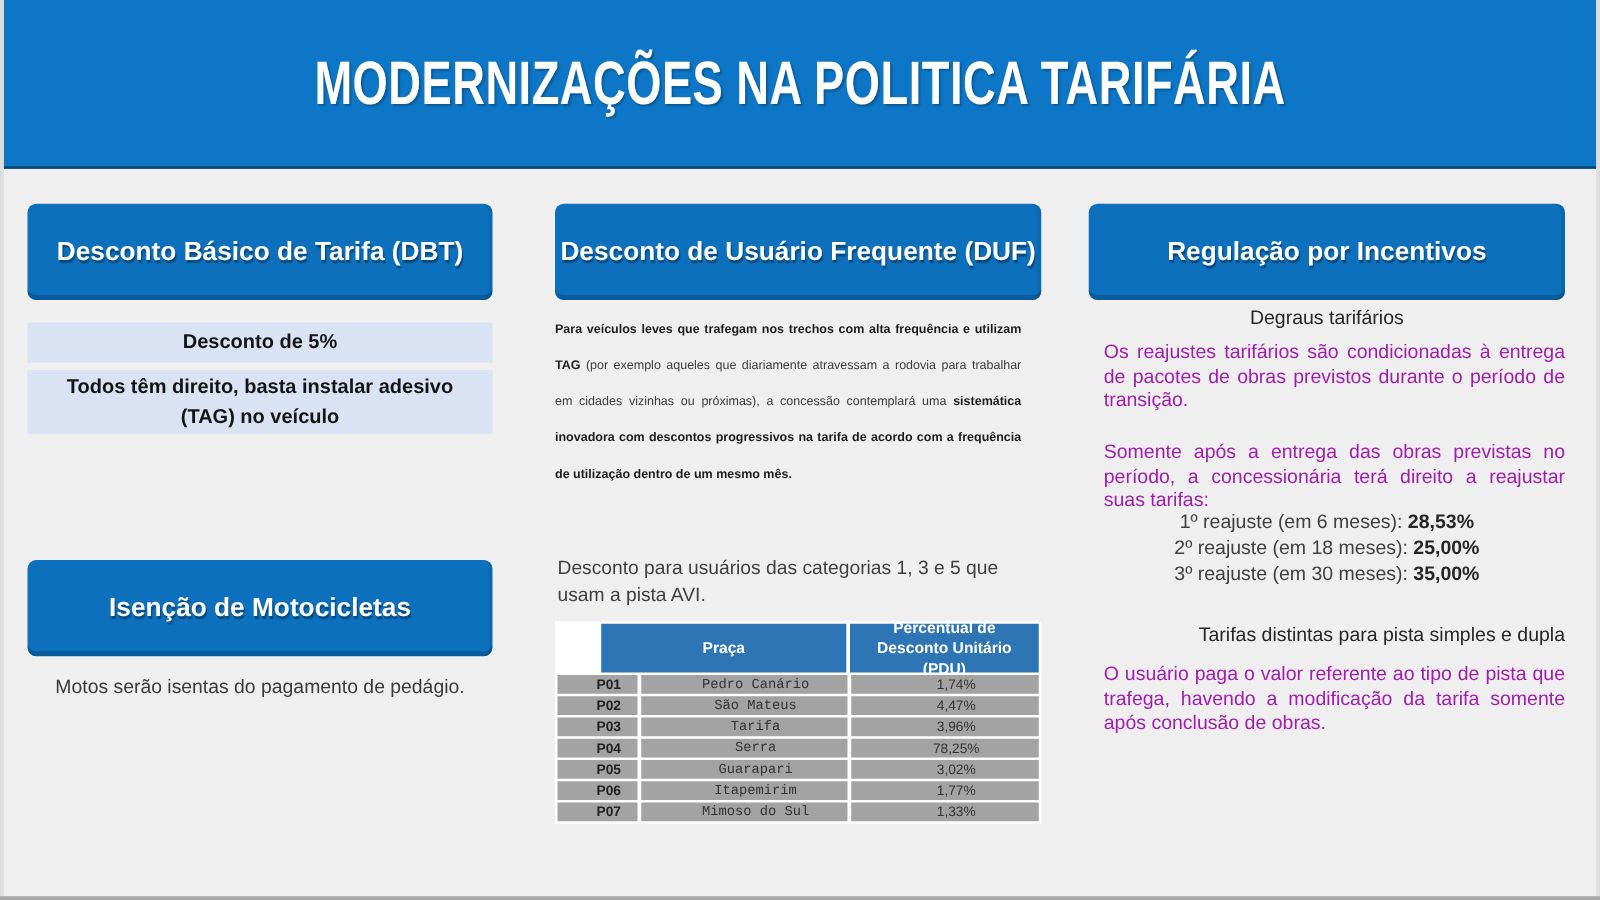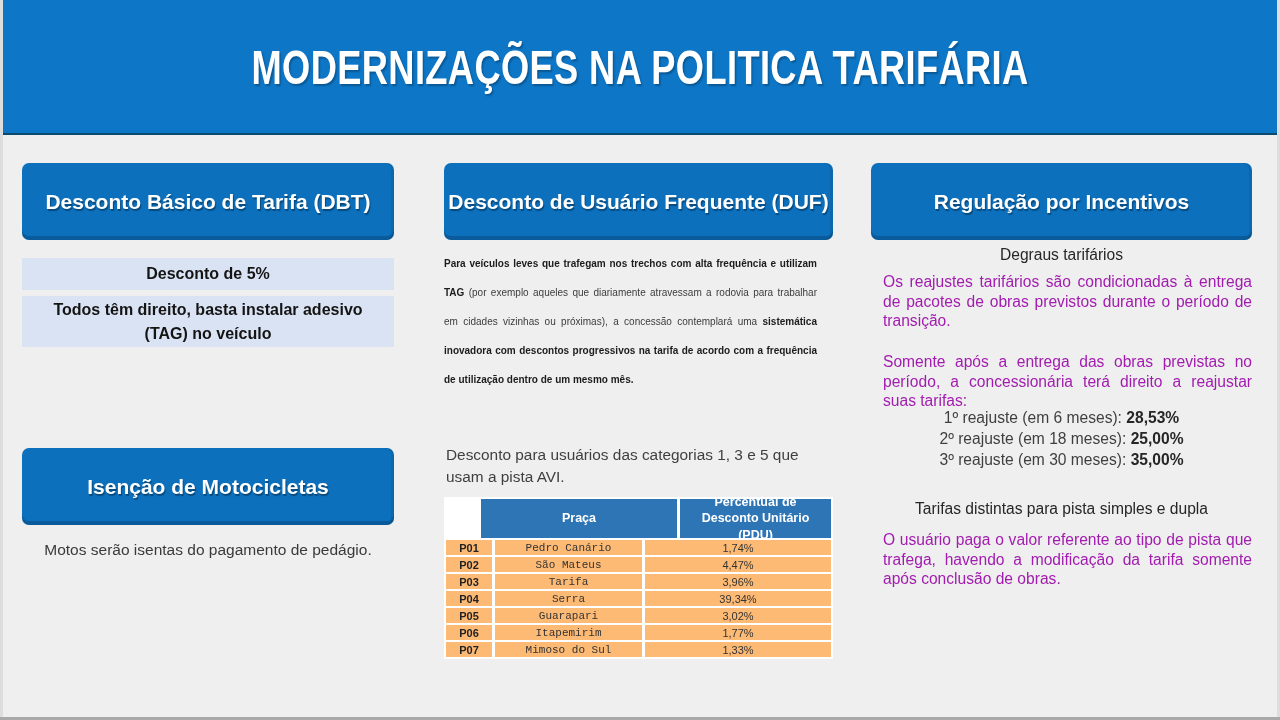--- a/index.html
+++ b/index.html
@@ -57,29 +57,29 @@
   }
 
   .tbl{position:absolute;top:497px;left:0;width:389px;background:#ffffff;
     padding:2px;box-sizing:border-box;display:flex;flex-direction:column;gap:2px;}
   .tbl-head{display:flex;gap:3px;height:39px;padding-left:35px;}
   .th{background:#2e75b6;color:#fff;font-weight:bold;font-size:12.5px;
     display:flex;align-items:center;justify-content:center;text-align:center;line-height:1.3;}
   .th-praca{width:196px;}
   .th-pdu{flex:1;padding:0 14px;}
   .tbl-row{display:flex;gap:3px;height:15px;}
-  .td{background:#fdba74;font-size:11px;display:flex;align-items:center;justify-content:center;}
+  .td{background:#a3a3a3;font-size:11px;display:flex;align-items:center;justify-content:center;padding-left:18px;}
   .td-code{width:46px;font-weight:bold;color:#222;}
   .td-name{width:147px;color:#333;font-family:Liberation Mono, monospace;}
   .td-pdu{flex:1;color:#333;}
 
   .r-heading{position:absolute;left:0;right:0;text-align:center;font-weight:normal;
     font-size:15.6px;color:#262626;}
   #r-h1{top:246px;}
-  #r-h2{top:500px;}
+  #r-h2{top:500px;text-align:right;}
   .r-par{position:absolute;left:12px;right:0;margin:0;font-size:15.6px;line-height:19.5px;
     text-align:justify;color:#a21caf;}
   #r-p1{top:272px;}
   #r-p2{top:352px;}
   #r-p3{top:530px;}
   .adjust-list{position:absolute;top:407px;left:0;right:0;text-align:center;
     font-size:15.6px;line-height:21px;color:#3f3f3f;}
   .adjust-list b{color:#262626;}
 </style>
 </head>
@@ -129,21 +129,21 @@
         <div class="td td-pdu">4,47%</div>
       </div>
       <div class="tbl-row">
         <div class="td td-code">P03</div>
         <div class="td td-name">Tarifa</div>
         <div class="td td-pdu">3,96%</div>
       </div>
       <div class="tbl-row">
         <div class="td td-code">P04</div>
         <div class="td td-name">Serra</div>
-        <div class="td td-pdu">39,34%</div>
+        <div class="td td-pdu">78,25%</div>
       </div>
       <div class="tbl-row">
         <div class="td td-code">P05</div>
         <div class="td td-name">Guarapari</div>
         <div class="td td-pdu">3,02%</div>
       </div>
       <div class="tbl-row">
         <div class="td td-code">P06</div>
         <div class="td td-name">Itapemirim</div>
         <div class="td td-pdu">1,77%</div>

